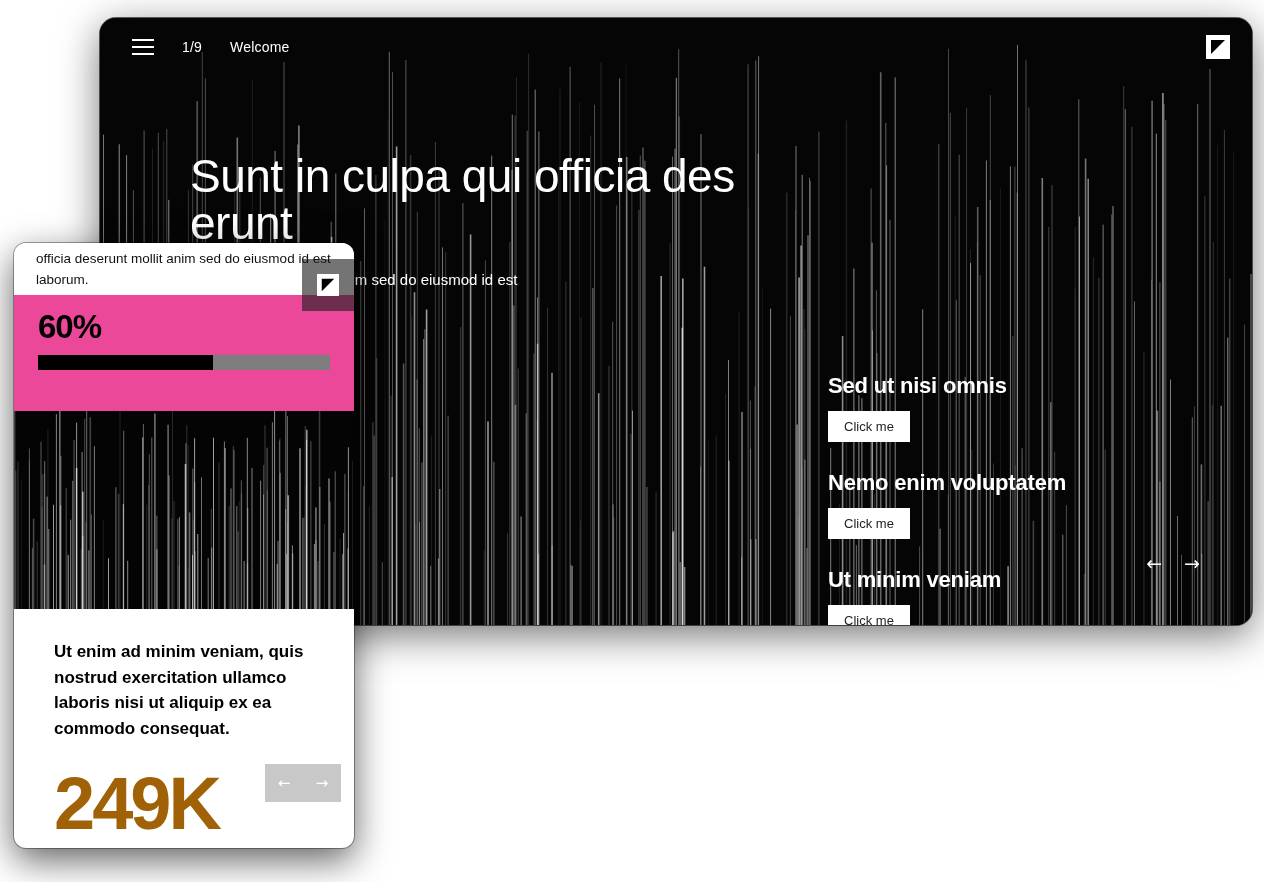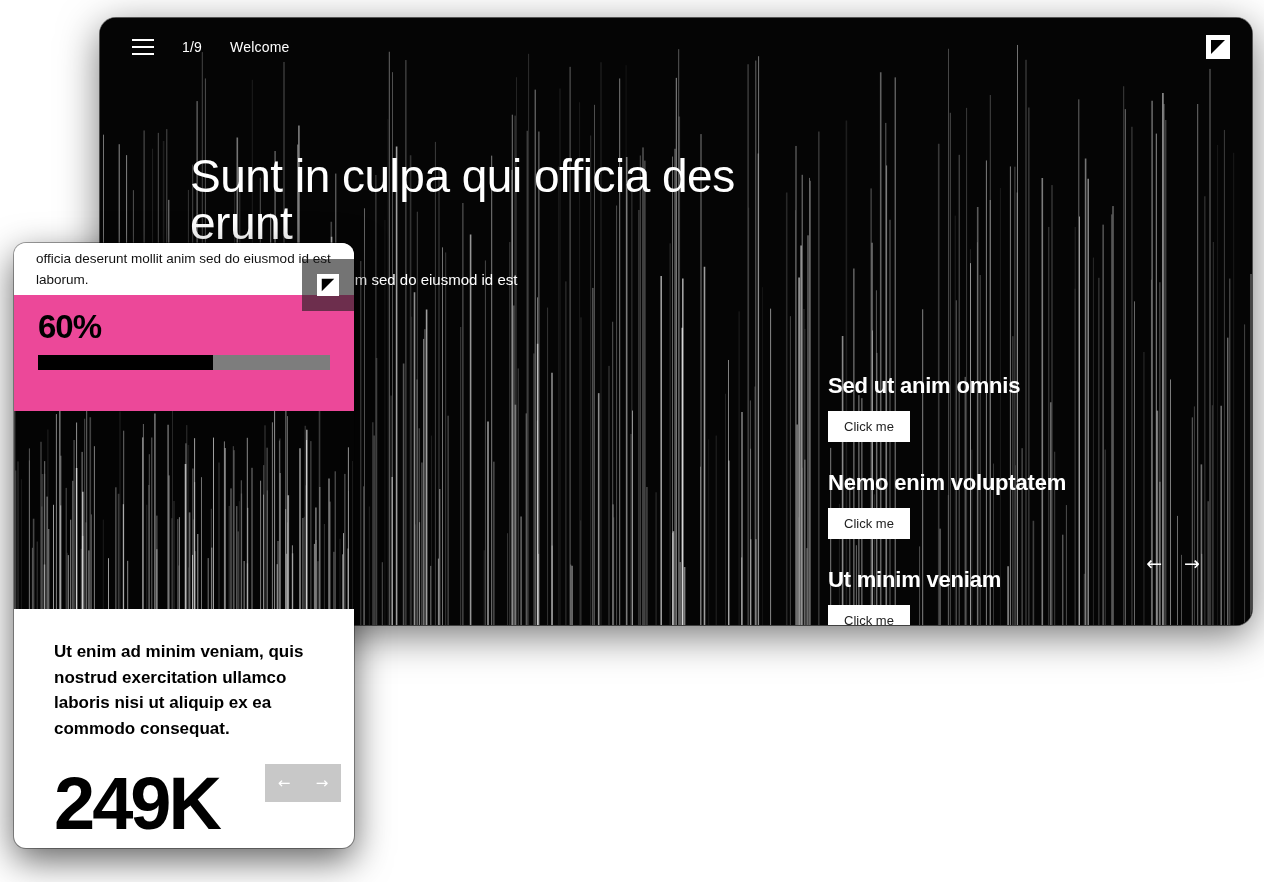--- a/index.html
+++ b/index.html
@@ -276,21 +276,21 @@
   .mob-body-text {
     font-size: 17px;
     line-height: 1.5;
     font-weight: 700;
     color: #000000;
   }
   .mob-bignum {
     margin-top: 26px;
     font-size: 74px;
     font-weight: 700;
-    color: #000000;
+    color: #a16207;
     letter-spacing: -3px;
     line-height: 1;
   }
   .mob-nav {
     position: absolute;
     left: 251px;
     top: 521px;
     width: 76px;
     height: 38px;
     background: rgba(190,190,190,0.85);
@@ -674,21 +674,21 @@
       </div>
     </div>
 
     <div class="hero">
       <h1 class="hero-title">Sunt in culpa qui officia des erunt</h1>
       <p class="hero-para">officia deserunt mollit anim sed do eiusmod id est laborum.</p>
     </div>
 
     <div class="right-col">
       <div class="rc-block">
-        <div class="rc-heading">Sed ut anim omnis</div>
+        <div class="rc-heading">Sed ut nisi omnis</div>
         <button class="rc-button">Click me</button>
       </div>
       <div class="rc-block">
         <div class="rc-heading">Nemo enim voluptatem</div>
         <button class="rc-button">Click me</button>
       </div>
       <div class="rc-block">
         <div class="rc-heading">Ut minim veniam</div>
         <button class="rc-button">Click me</button>
       </div>

